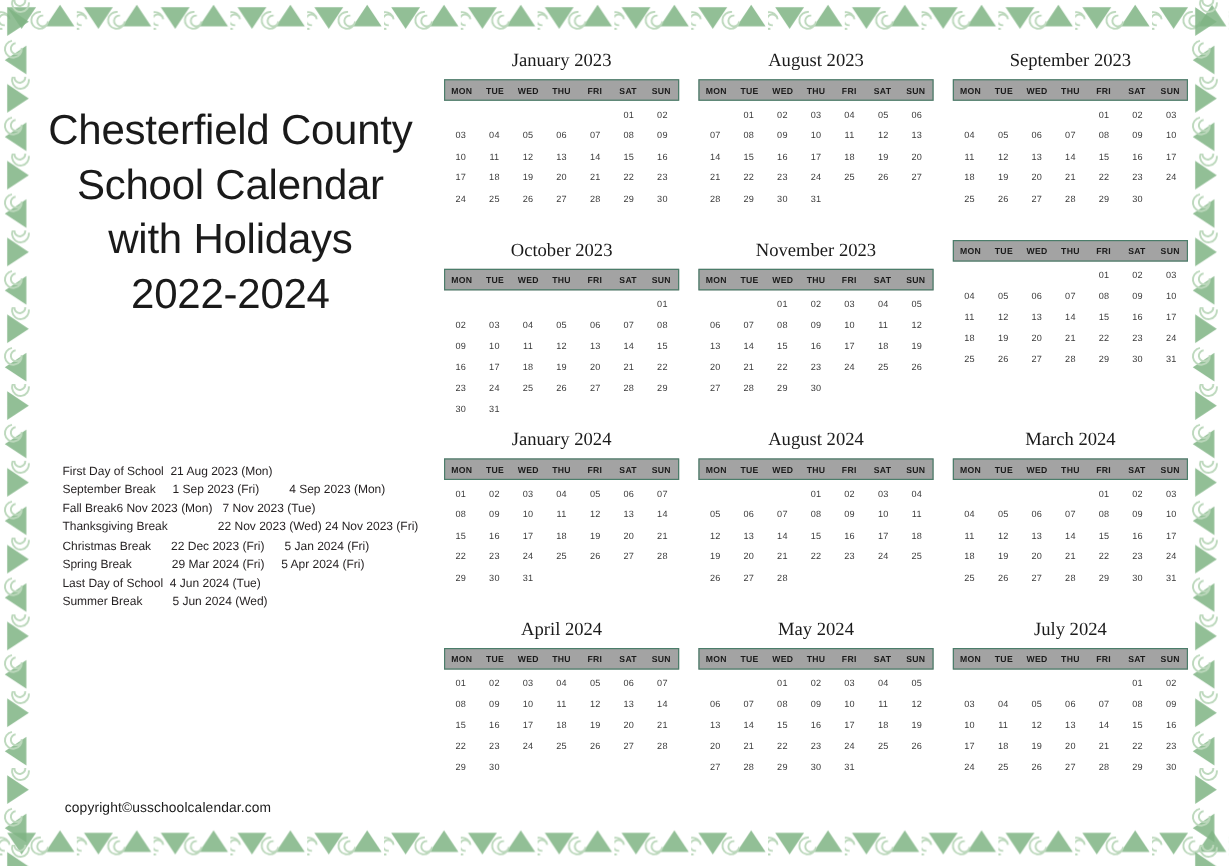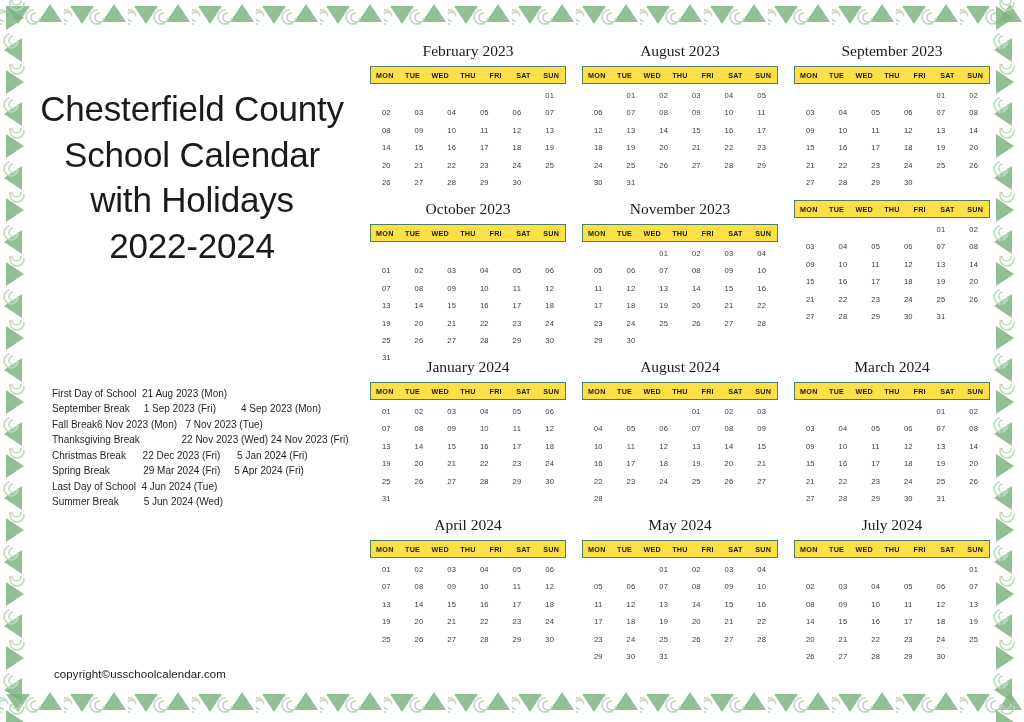--- a/index.html
+++ b/index.html
@@ -86,35 +86,35 @@
     font-size: 15.5px;
     color: #1a1a1a;
     margin: 0 0 7px 0;
     line-height: 1.1;
     font-weight: 400;
   }
   .dow-row {
     display: grid;
     grid-template-columns: repeat(7, 1fr);
     border: 1.2px solid #4b7d6a;
-    background: #fde047;
+    background: #a3a3a3;
     height: 16px;
     align-items: center;
     margin: 0 8px;
   }
   .dow {
     text-align: center;
     font-size: 7.2px;
     font-weight: 700;
     color: #1a1a1a;
     letter-spacing: 0.25px;
   }
   .days {
     display: grid;
-    grid-template-columns: repeat(6, 1fr);
+    grid-template-columns: repeat(7, 1fr);
     grid-auto-rows: 17.4px;
     margin: 3px 8px 0 8px;
   }
   .day {
     text-align: center;
     font-size: 7.6px;
     color: #3a3a3a;
     line-height: 17.4px;
     letter-spacing: 0.2px;
   }
@@ -171,21 +171,21 @@
     <div>2022-2024</div>
   </div>
 </div>
 
 <div class="holiday-list"><div class="holiday-row">First Day of School  21 Aug 2023 (Mon)</div><div class="holiday-row">September Break     1 Sep 2023 (Fri)         4 Sep 2023 (Mon)</div><div class="holiday-row">Fall Break6 Nov 2023 (Mon)   7 Nov 2023 (Tue)</div><div class="holiday-row">Thanksgiving Break               22 Nov 2023 (Wed) 24 Nov 2023 (Fri)</div><div class="holiday-row">Christmas Break      22 Dec 2023 (Fri)      5 Jan 2024 (Fri)</div><div class="holiday-row">Spring Break            29 Mar 2024 (Fri)     5 Apr 2024 (Fri)</div><div class="holiday-row">Last Day of School  4 Jun 2024 (Tue)</div><div class="holiday-row">Summer Break         5 Jun 2024 (Wed)</div></div>
 
 <div class="copyright">copyright©usschoolcalendar.com</div>
 
 <div class="months">
     <div class="month">
-      <div class="month-title">February 2023</div>
+      <div class="month-title">January 2023</div>
       <div class="dow-row">
         <div class="dow">MON</div>
         <div class="dow">TUE</div>
         <div class="dow">WED</div>
         <div class="dow">THU</div>
         <div class="dow">FRI</div>
         <div class="dow">SAT</div>
         <div class="dow">SUN</div>
       </div>
       <div class="days">

